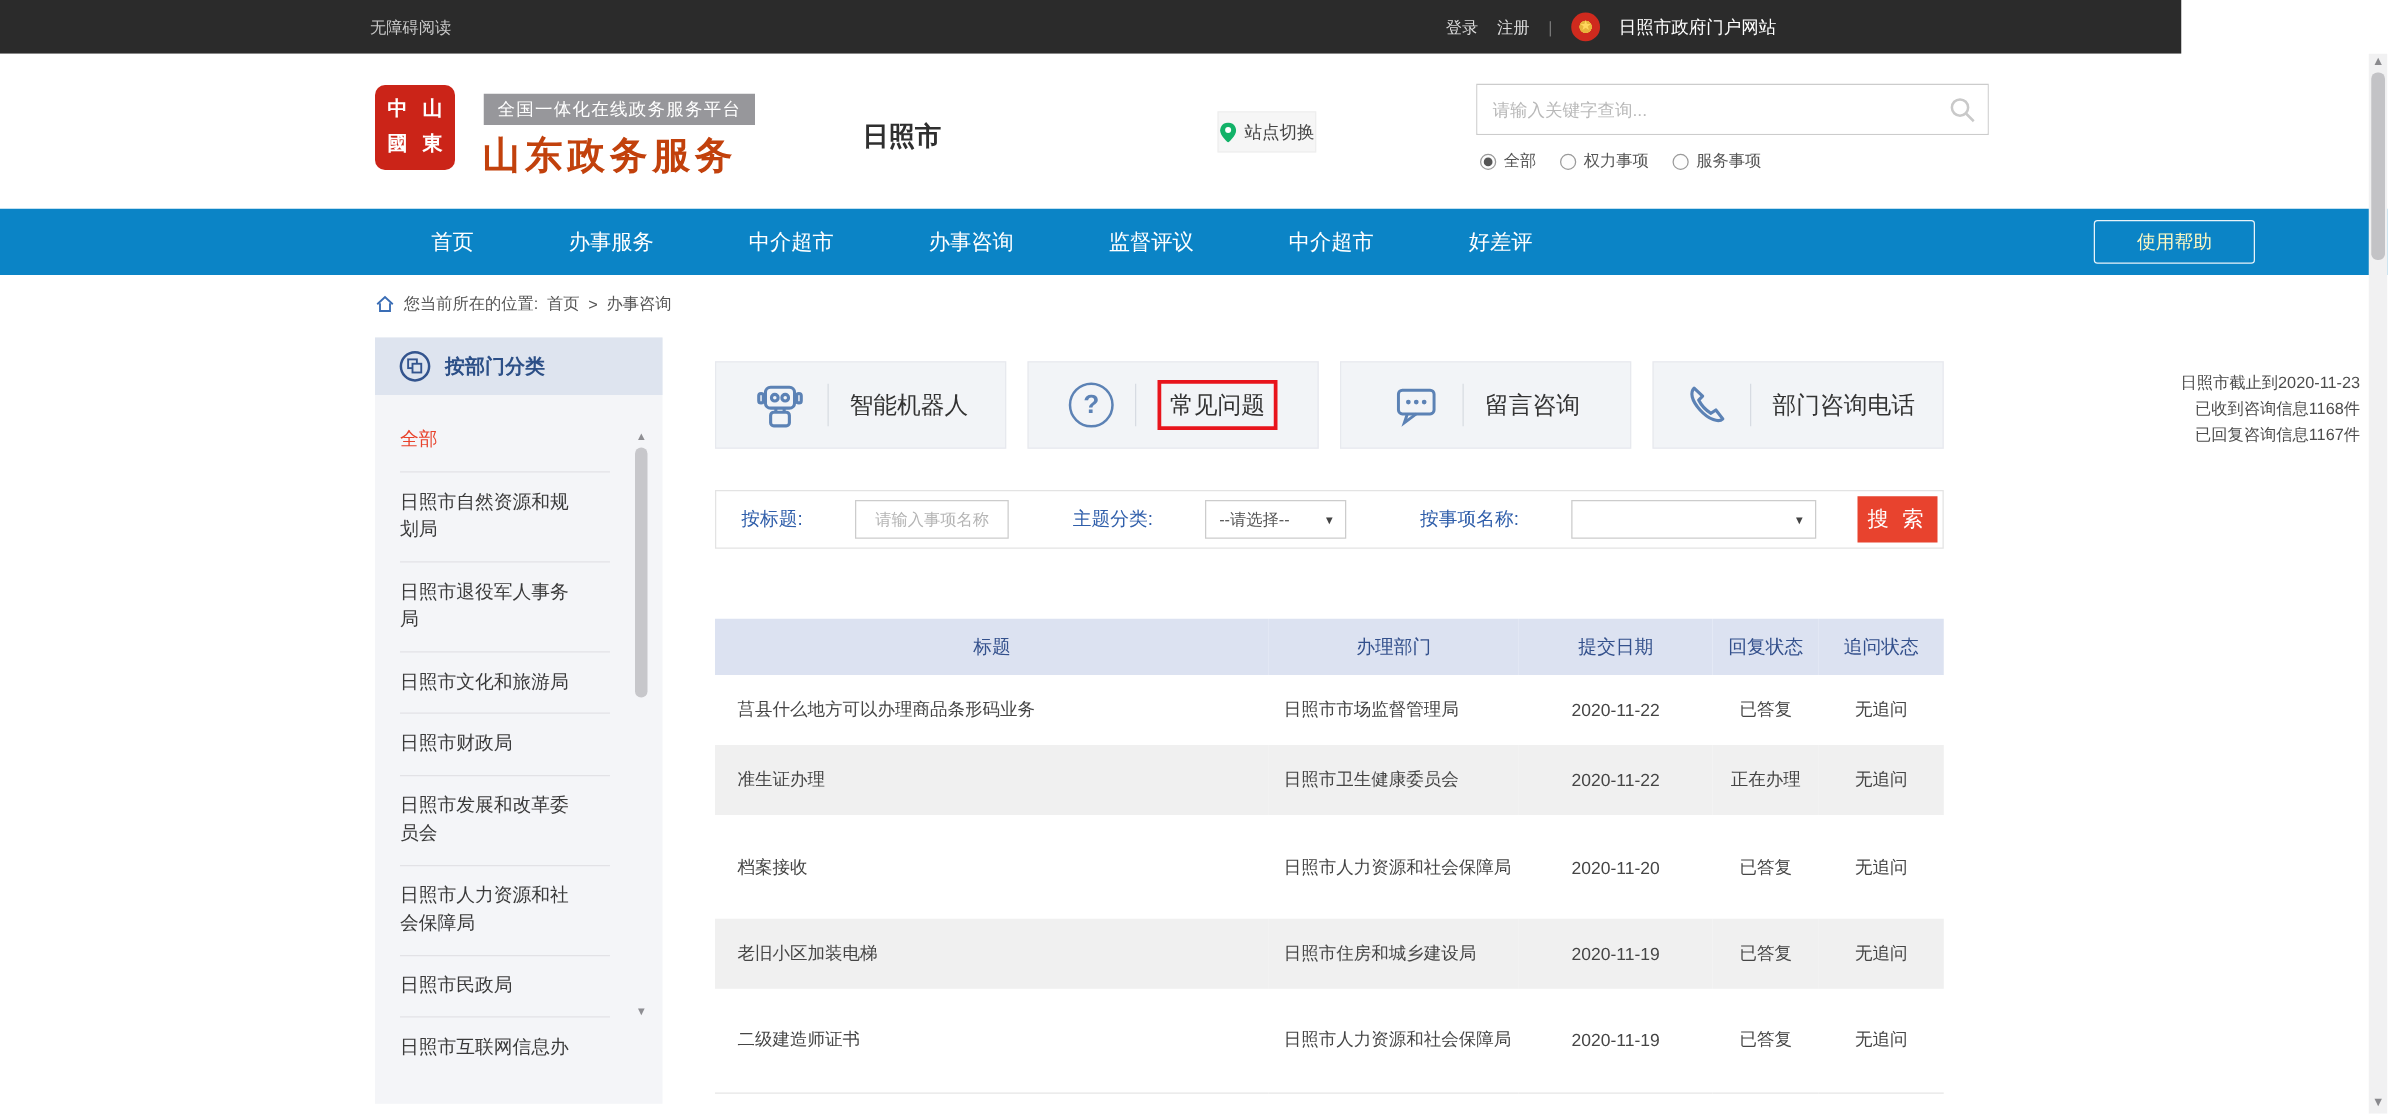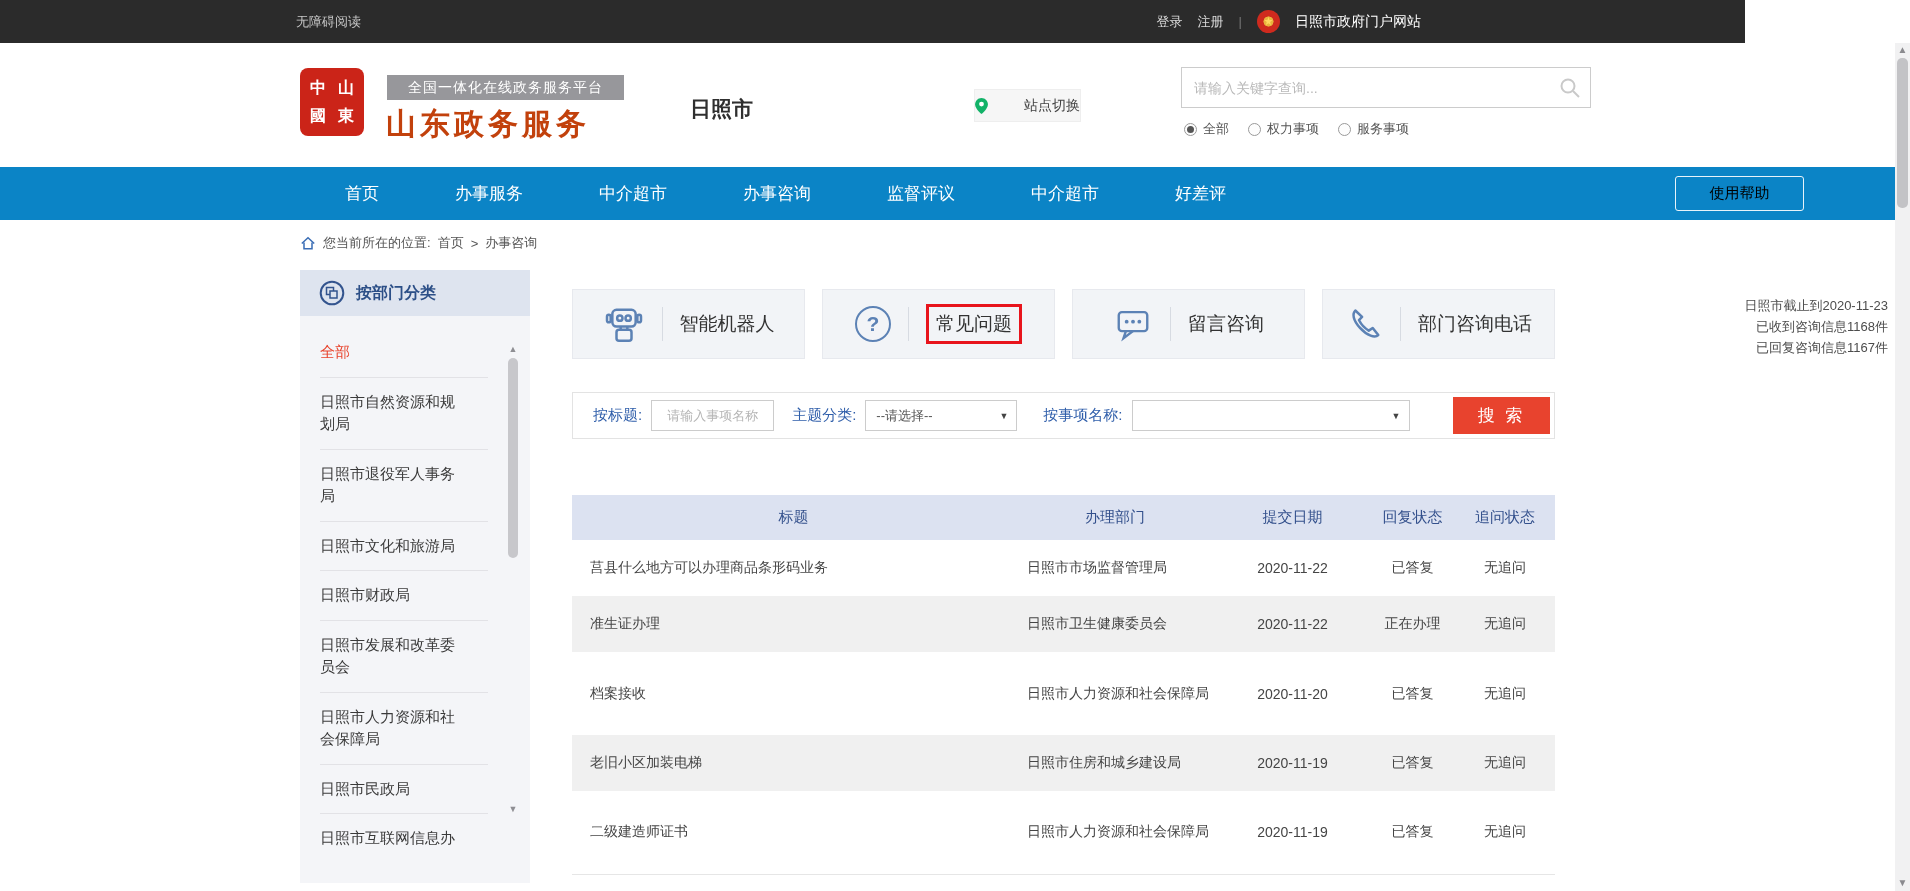--- a/index.html
+++ b/index.html
@@ -20,47 +20,47 @@
     background:radial-gradient(circle at 50% 50%, #e8b43c 0 30%, #cf2a1e 32% 100%);
     display:flex; align-items:center; justify-content:center; color:#ffd75e; font-size:11px; line-height:1; }
   .portal-name { color:#fff; font-size:14px; cursor:pointer; }
 
   
   .header { position:absolute; left:0; top:43px; width:1910px; height:124px; background:#fff; }
   .seal { position:absolute; left:300px; top:25px; width:64px; height:68px; background:#cb2418;
     border-radius:8px; display:grid; grid-template-columns:1fr 1fr; align-items:center; justify-items:center;
     color:#fff; font-weight:bold; font-size:16px; padding:6px 4px; line-height:1.3; }
   .badge { position:absolute; left:387px; top:32px; height:25px; background:#97979b; color:#fff;
-    font-size:14px; display:flex; align-items:center; padding:0 21px; letter-spacing:1px; }
+    font-size:14px; display:flex; align-items:center; padding:0 11px; letter-spacing:1px; }
   .brand { position:absolute; left:386px; top:61px; font-size:30px; font-weight:bold; color:#c2410c;
     letter-spacing:4px; }
   .city { position:absolute; left:690px; top:52px; font-size:21px; font-weight:bold; color:#2f2f2f; }
-  .site-switch { position:absolute; left:974px; top:46px; width:107px; height:33px; background:#f6f6f6;
-    border:1px solid #eee; display:flex; align-items:center; justify-content:space-between; gap:7px;
+  .site-switch { position:absolute; left:974px; top:46px; width:79px; height:33px; background:#f6f6f6;
+    border:1px solid #eee; display:flex; align-items:center; justify-content:center; gap:7px;
     font-size:14px; color:#444; cursor:pointer; }
   .search-box { position:absolute; left:1181px; top:24px; width:410px; height:41px;
     border:1px solid #ccc; background:#fff; }
   .search-box input { width:100%; height:100%; border:0; outline:none; padding:0 42px 0 12px;
     font-size:14px; color:#333; font-family:inherit; }
   .search-box input::placeholder { color:#b9b9b9; }
   .search-glass { position:absolute; right:8px; top:8px; }
   .scopes { position:absolute; left:1184px; top:77px; display:flex; align-items:center; gap:19px;
     font-size:13px; color:#555; }
   .scope { display:flex; align-items:center; gap:6px; cursor:pointer; }
   .radio { width:13px; height:13px; border:1px solid #9a9a9a; border-radius:50%; background:#fdfdfd;
     display:inline-flex; align-items:center; justify-content:center; }
   .radio.sel::after { content:""; width:7px; height:7px; border-radius:50%; background:#555; }
 
   
   .nav { position:absolute; left:0; top:167px; width:1910px; height:53px; background:#0b84c6; }
   .nav-items { position:absolute; left:345px; top:0; height:53px; display:flex; align-items:center;
     gap:76px; color:#fff; font-size:17px; }
   .nav-item { cursor:pointer; white-space:nowrap; }
   .help-btn { position:absolute; left:1675px; top:9px; width:129px; height:35px;
-    border:1px solid rgba(255,255,255,.9); border-radius:3px; color:#000000; font-size:15px;
+    border:1px solid rgba(255,255,255,.9); border-radius:3px; color:#fef9c3; font-size:15px;
     display:flex; align-items:center; justify-content:center; cursor:pointer; }
 
   
   .breadcrumb { position:absolute; left:300px; top:234px; display:flex; align-items:center; gap:7px;
     font-size:13px; color:#555; }
   .crumb-link { cursor:pointer; }
 
   
   .sidebar { position:absolute; left:300px; top:270px; width:230px; height:613px; background:#f4f5f8;font-family:Liberation Serif, serif; }
   .sidebar-head { height:46px; background:#dee4ef; display:flex; align-items:center; gap:11px;
@@ -85,21 +85,21 @@
   .tab-label.hl { border:3px solid #e8141c; padding:4px 7px; }
   .qmark { width:36px; height:36px; border:2px solid #5c82b5; border-radius:50%; color:#5c82b5;
     font-size:21px; display:flex; align-items:center; justify-content:center; font-weight:bold; }
 
   
   .stats { position:absolute; left:1698px; top:295px; width:190px; text-align:right; font-size:13px;
     color:#4c4c4c; line-height:21px; }
 
   
   .filter { position:absolute; left:572px; top:392px; width:983px; height:47px; background:#fff;
-    border:1px solid #e3e3e3; display:flex; align-items:center; padding:0 4px 0 20px; }
+    border:1px solid #e3e3e3; display:flex; align-items:center; padding:0 4px 0 20px;gap:33px; }
   .f-label { color:#2f5eaa; font-size:15px; white-space:nowrap; }
   .f-input { width:123px; height:31px; border:1px solid #ccc; margin-left:9px; font-size:13px;
     color:#333; text-align:center; outline:none; font-family:inherit; }
   .f-input::placeholder { color:#b5b5b5; }
   .f-select { height:31px; border:1px solid #ccc; margin-left:9px; position:relative; display:flex;
     align-items:center; padding:0 24px 0 10px; font-size:13px; color:#555; cursor:pointer; background:#fff; }
   .f-select .caret { position:absolute; right:8px; top:50%; transform:translateY(-50%); font-size:9px; color:#444; }
   .sel-cat { width:152px; }
   .sel-name { width:278px; }
   .ml16 { margin-left:18px; } .ml26 { margin-left:26px; }

